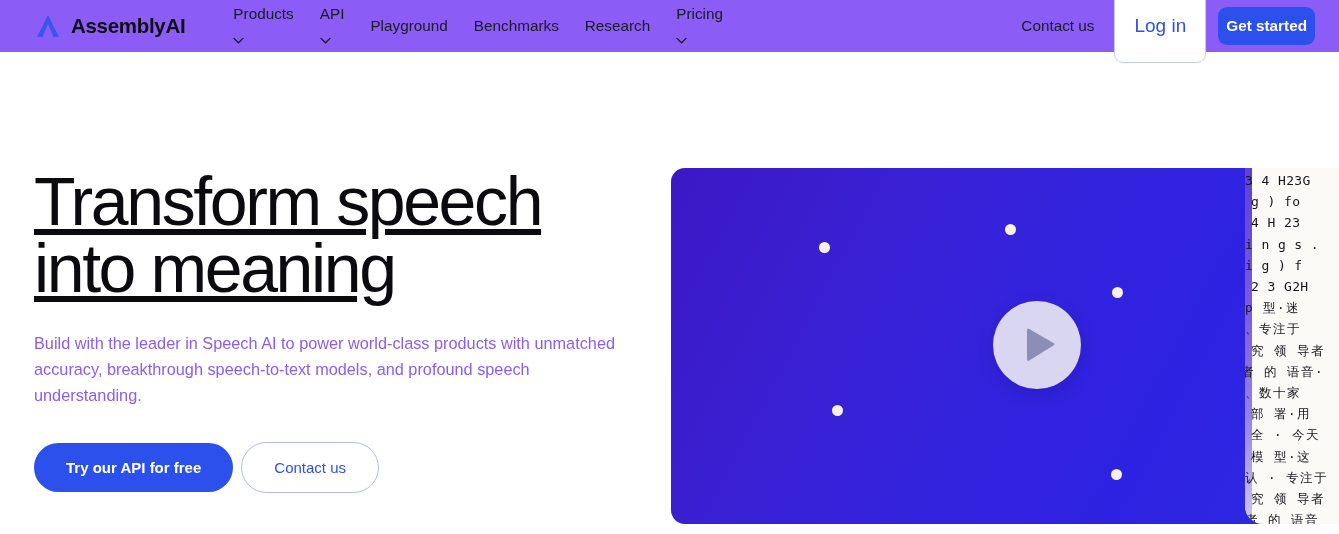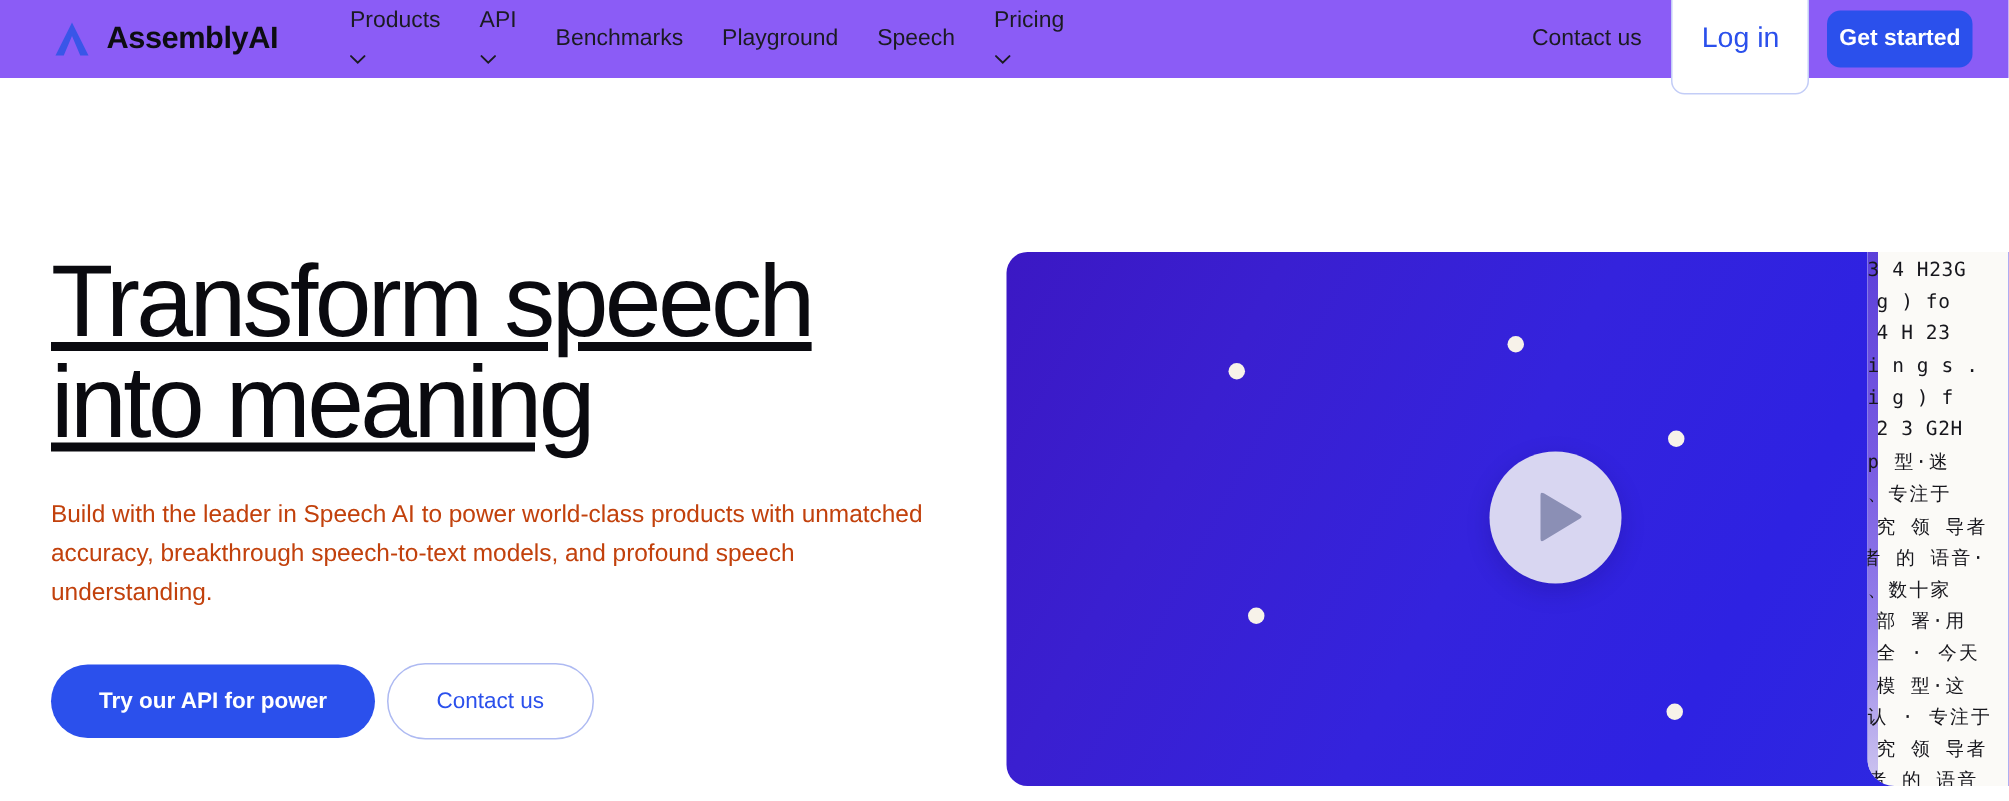--- a/index.html
+++ b/index.html
@@ -115,21 +115,21 @@
     line-height: 0.99;
     font-weight: 400;
     letter-spacing: -2.4px;
     color: #0a0a0f;
     text-decoration: underline;
   }
   .hero-sub {
     margin-top: 27px;
     font-size: 16.3px;
     line-height: 1.62;
-    color: #c2410c;
+    color: #8b5cf6;
     max-width: 588px;
   }
   .hero-ctas {
     margin-top: 33px;
     display: flex;
     align-items: center;
     gap: 8px;
   }
   .btn-primary {
     background: #2b50ec;
@@ -254,29 +254,29 @@
     <div class="nav-item">
       <span>API</span>
       <span>
         <svg class="chev" viewBox="0 0 11 7">
             <path d="M1 1.4 L5.5 5.8 L10 1.4" stroke="#1b1b22" stroke-width="1.3" fill="none" stroke-linecap="round"></path>
           </svg>
       </span>
     </div>
 
     <div class="nav-item">
+      <span>Playground</span>
+    </div>
+
+    <div class="nav-item">
       <span>Benchmarks</span>
     </div>
 
     <div class="nav-item">
-      <span>Playground</span>
-    </div>
-
-    <div class="nav-item">
-      <span>Speech</span>
+      <span>Research</span>
     </div>
 
     <div class="nav-item">
       <span>Pricing</span>
       <span>
         <svg class="chev" viewBox="0 0 11 7">
             <path d="M1 1.4 L5.5 5.8 L10 1.4" stroke="#1b1b22" stroke-width="1.3" fill="none" stroke-linecap="round"></path>
           </svg>
       </span>
     </div>
@@ -291,21 +291,21 @@
 
 </nav>
 
 <section class="hero-left">
   <h1 class="hero-title">
     <span>Transform speech</span><br>
     <span>into meaning</span>
   </h1>
   <p class="hero-sub">Build with the leader in Speech AI to power world-class products with unmatched accuracy, breakthrough speech-to-text models, and profound speech understanding.</p>
   <div class="hero-ctas">
-    <button class="btn-primary">Try our API for power</button>
+    <button class="btn-primary">Try our API for free</button>
     <button class="btn-secondary">Contact us</button>
   </div>
 </section>
 
 <div class="video-panel">
 
   <div id="dots-host">
       <span class="video-dot" style="left: 148px; top: 74px; background: rgb(247, 242, 233);"></span>
       <span class="video-dot" style="left: 334px; top: 56px; background: rgb(247, 242, 233);"></span>
       <span class="video-dot" style="left: 441px; top: 119px; background: rgb(247, 242, 233);"></span>

